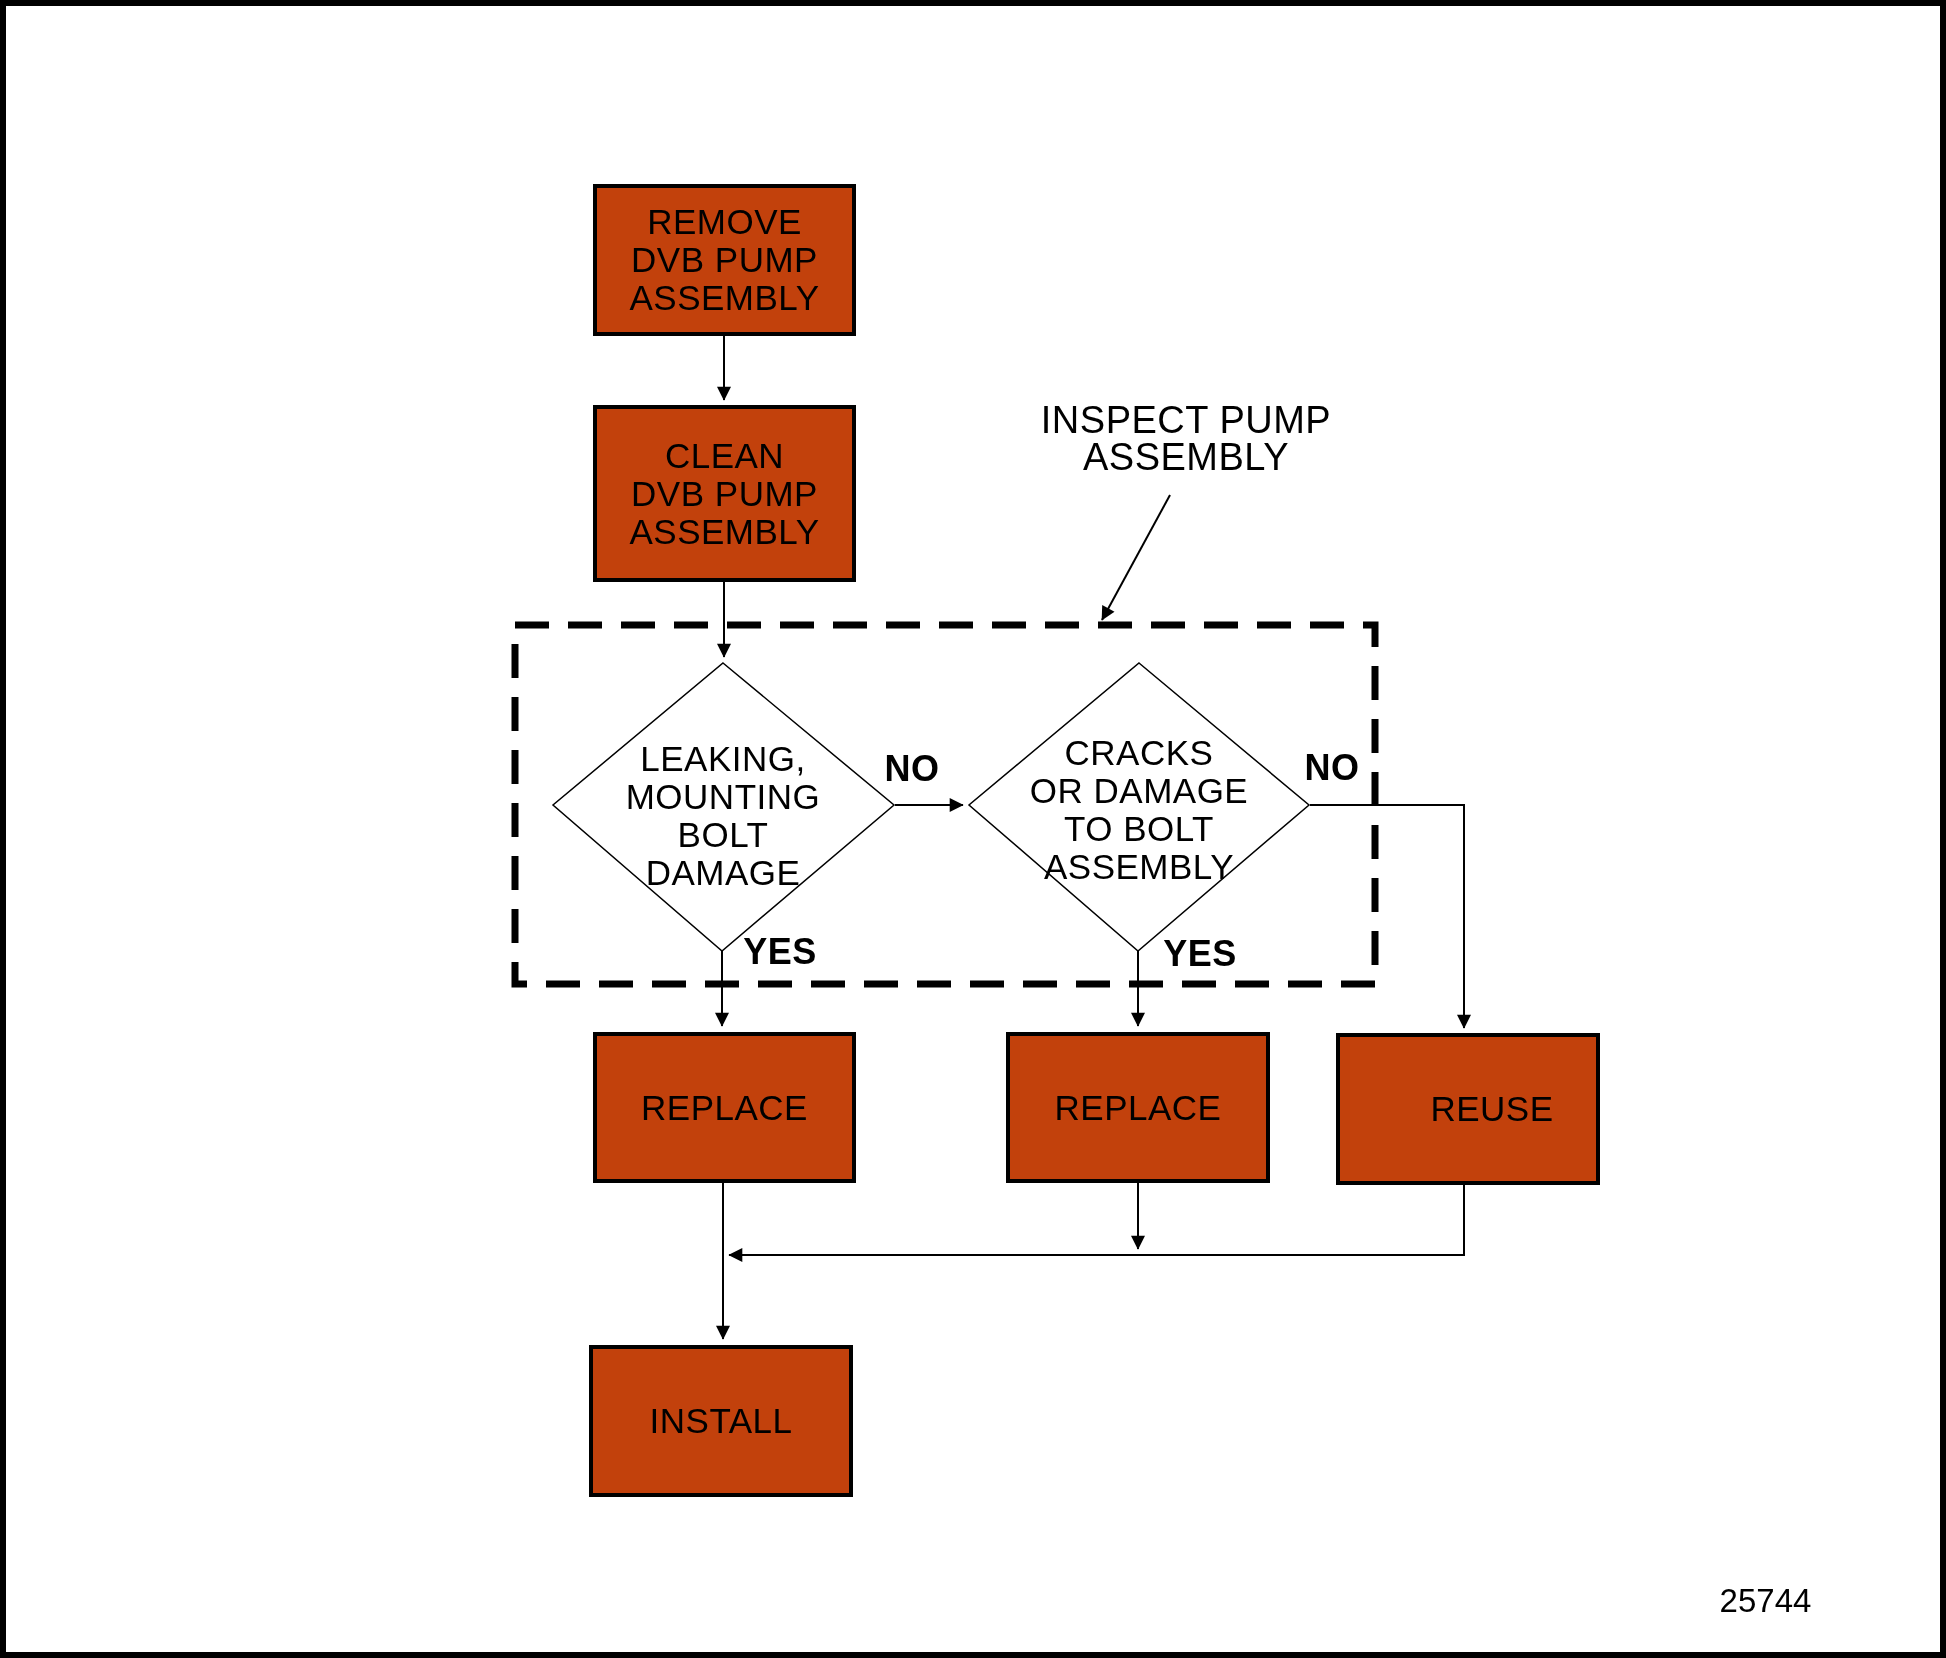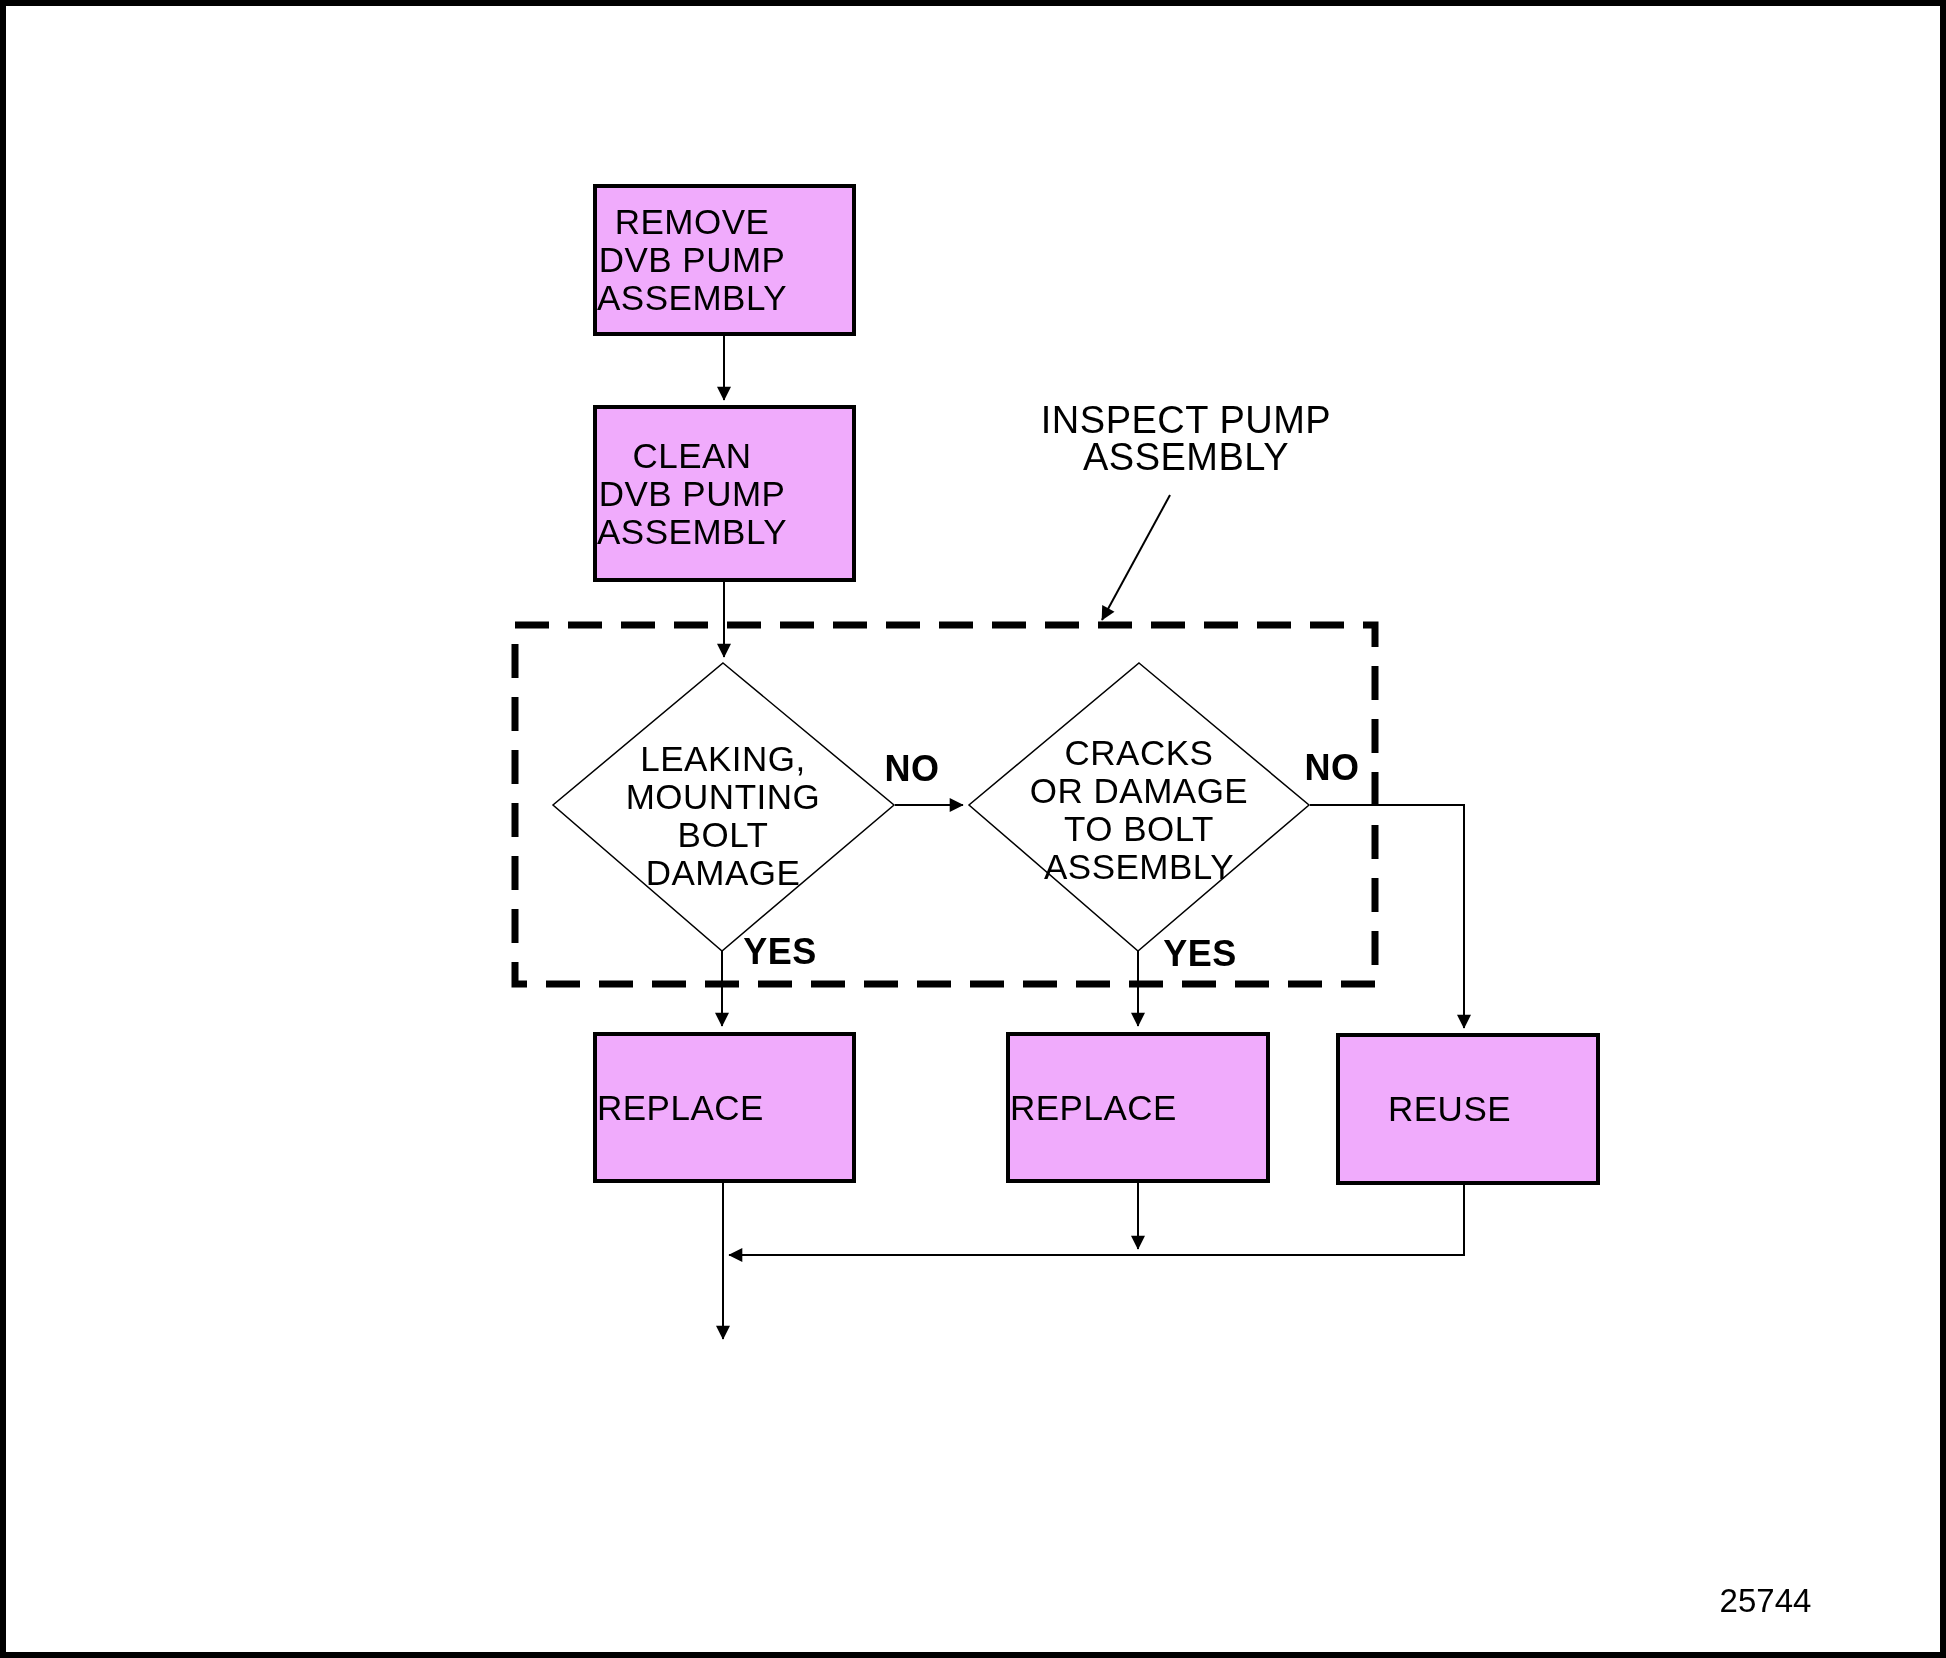--- a/index.html
+++ b/index.html
@@ -22,23 +22,24 @@
     position: absolute;
     left: 0;
     top: 0;
     width: 1946px;
     height: 1658px;
   }
   .node {
     position: absolute;
     box-sizing: border-box;
     border: 4px solid #000000;
-    background: #f0abfc;
+    background: #c2410c;
     display: flex;
     align-items: center;
+    justify-content: center;
     text-align: center;
     font-size: 35px;
     line-height: 38px;
     white-space: pre-line;
     letter-spacing: 0.5px;
   }
   .dtext {
     position: absolute;
     display: flex;
     align-items: flex-end;
@@ -135,20 +136,23 @@
   </div>
   <div class="node" id="node-replace1">
     <span>REPLACE</span>
   </div>
   <div class="node" id="node-replace2">
     <span>REPLACE</span>
   </div>
   <div class="node" id="node-reuse">
     <span>REUSE</span>
   </div>
+  <div class="node" id="node-install">
+    <span>INSTALL</span>
+  </div>
 
   <div class="dtext" id="dtext-leaking">
     <span>LEAKING,
 MOUNTING
 BOLT
 DAMAGE</span>
   </div>
   <div class="dtext" id="dtext-cracks">
     <span>CRACKS
 OR DAMAGE

